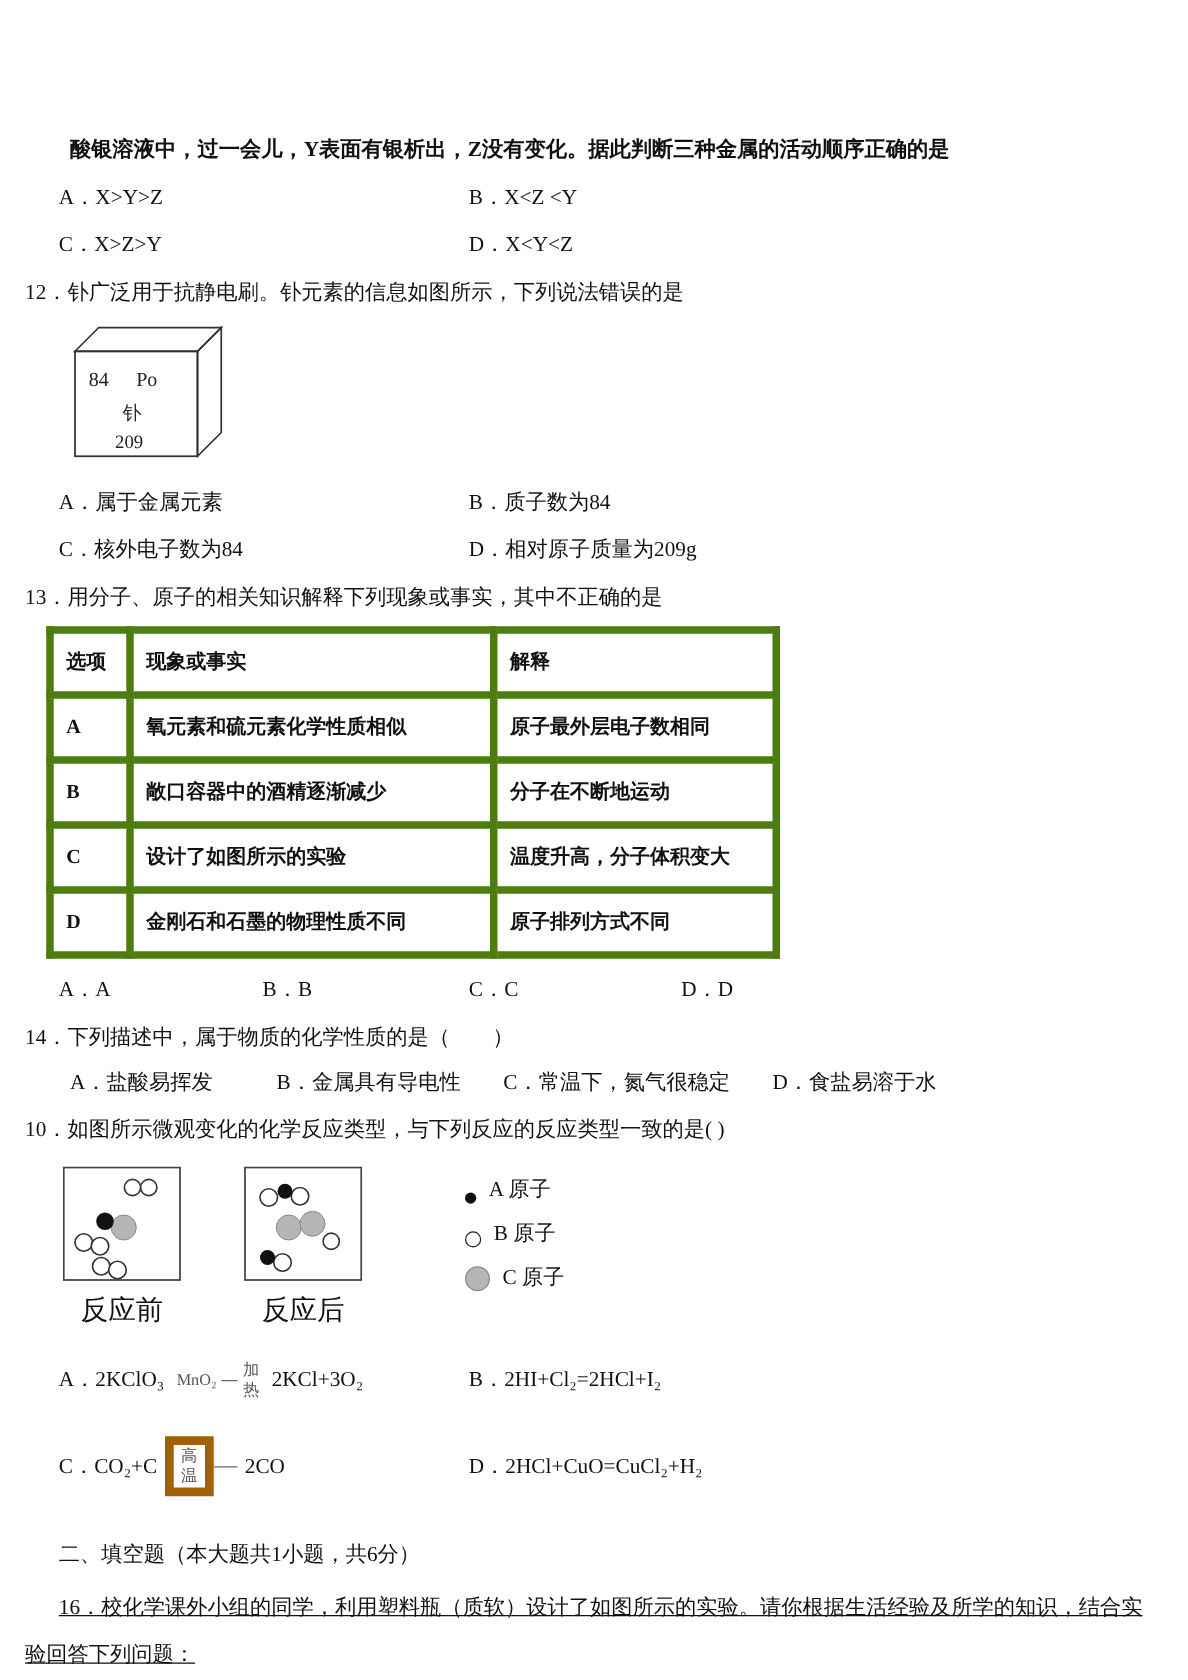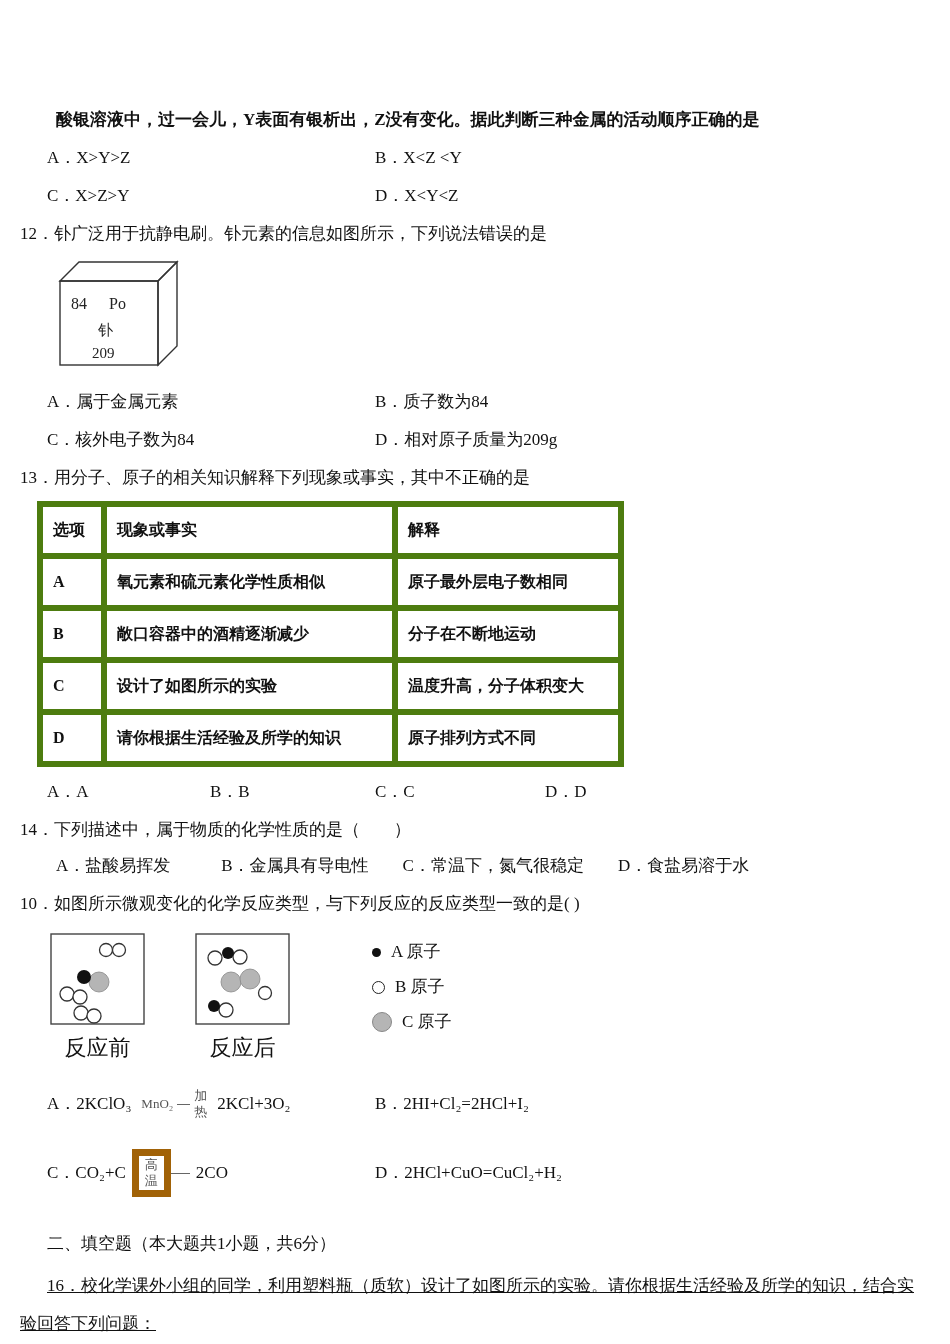--- a/index.html
+++ b/index.html
@@ -47,21 +47,21 @@
   .ans-row { display:flex; margin:14px 0 14px 27px; }
   .ans-row span:nth-child(1){ flex:0 0 163px; }
   .ans-row span:nth-child(2){ flex:0 0 165px; }
   .ans-row span:nth-child(3){ flex:0 0 170px; }
 
   
   .fig15 { display:flex; align-items:flex-start; margin:18px 0 6px 30px; }
   .fig-col { display:flex; flex-direction:column; align-items:center; margin-right:50px; }
   .fig-label { margin-top:12px; font-size:22px; }
   .legend { display:flex; flex-direction:column; gap:13px; margin-left:32px; padding-top:8px; font-size:17px; }
-  .legend-item { display:flex; align-items:center; }
+  .legend-item { display:flex; align-items:flex-end; }
   .mark { display:inline-block; border-radius:50%; margin-right:10px; }
   .mark-a { width:9px; height:9px; background:#111; }
   .mark-b { width:11px; height:11px; background:#fff; border:1.4px solid #222; }
   .mark-c { width:18px; height:18px; background:#b5b5b5; border:1px solid #888; }
 
   
   .eq-row { display:flex; align-items:center; margin:22px 0; margin-left:27px; min-height:46px; }
   .eq-left { flex:0 0 328px; display:flex; align-items:center; }
   .frac { display:inline-flex; flex-direction:row; align-items:center; margin:0 6px; min-width:58px; }
   .cond { font-size:13px; color:#555; padding:0 4px; line-height:16px; }
@@ -136,21 +136,21 @@
         <td>敞口容器中的酒精逐渐减少</td>
         <td>分子在不断地运动</td>
       </tr>
       <tr>
         <td>C</td>
         <td>设计了如图所示的实验</td>
         <td>温度升高，分子体积变大</td>
       </tr>
       <tr>
         <td>D</td>
-        <td>请你根据生活经验及所学的知识</td>
+        <td>金刚石和石墨的物理性质不同</td>
         <td>原子排列方式不同</td>
       </tr>
     </tbody>
   </table>
 
   <div class="ans-row">
     <span>A．A</span>
     <span>B．B</span>
     <span>C．C</span>
     <span>D．D</span>

